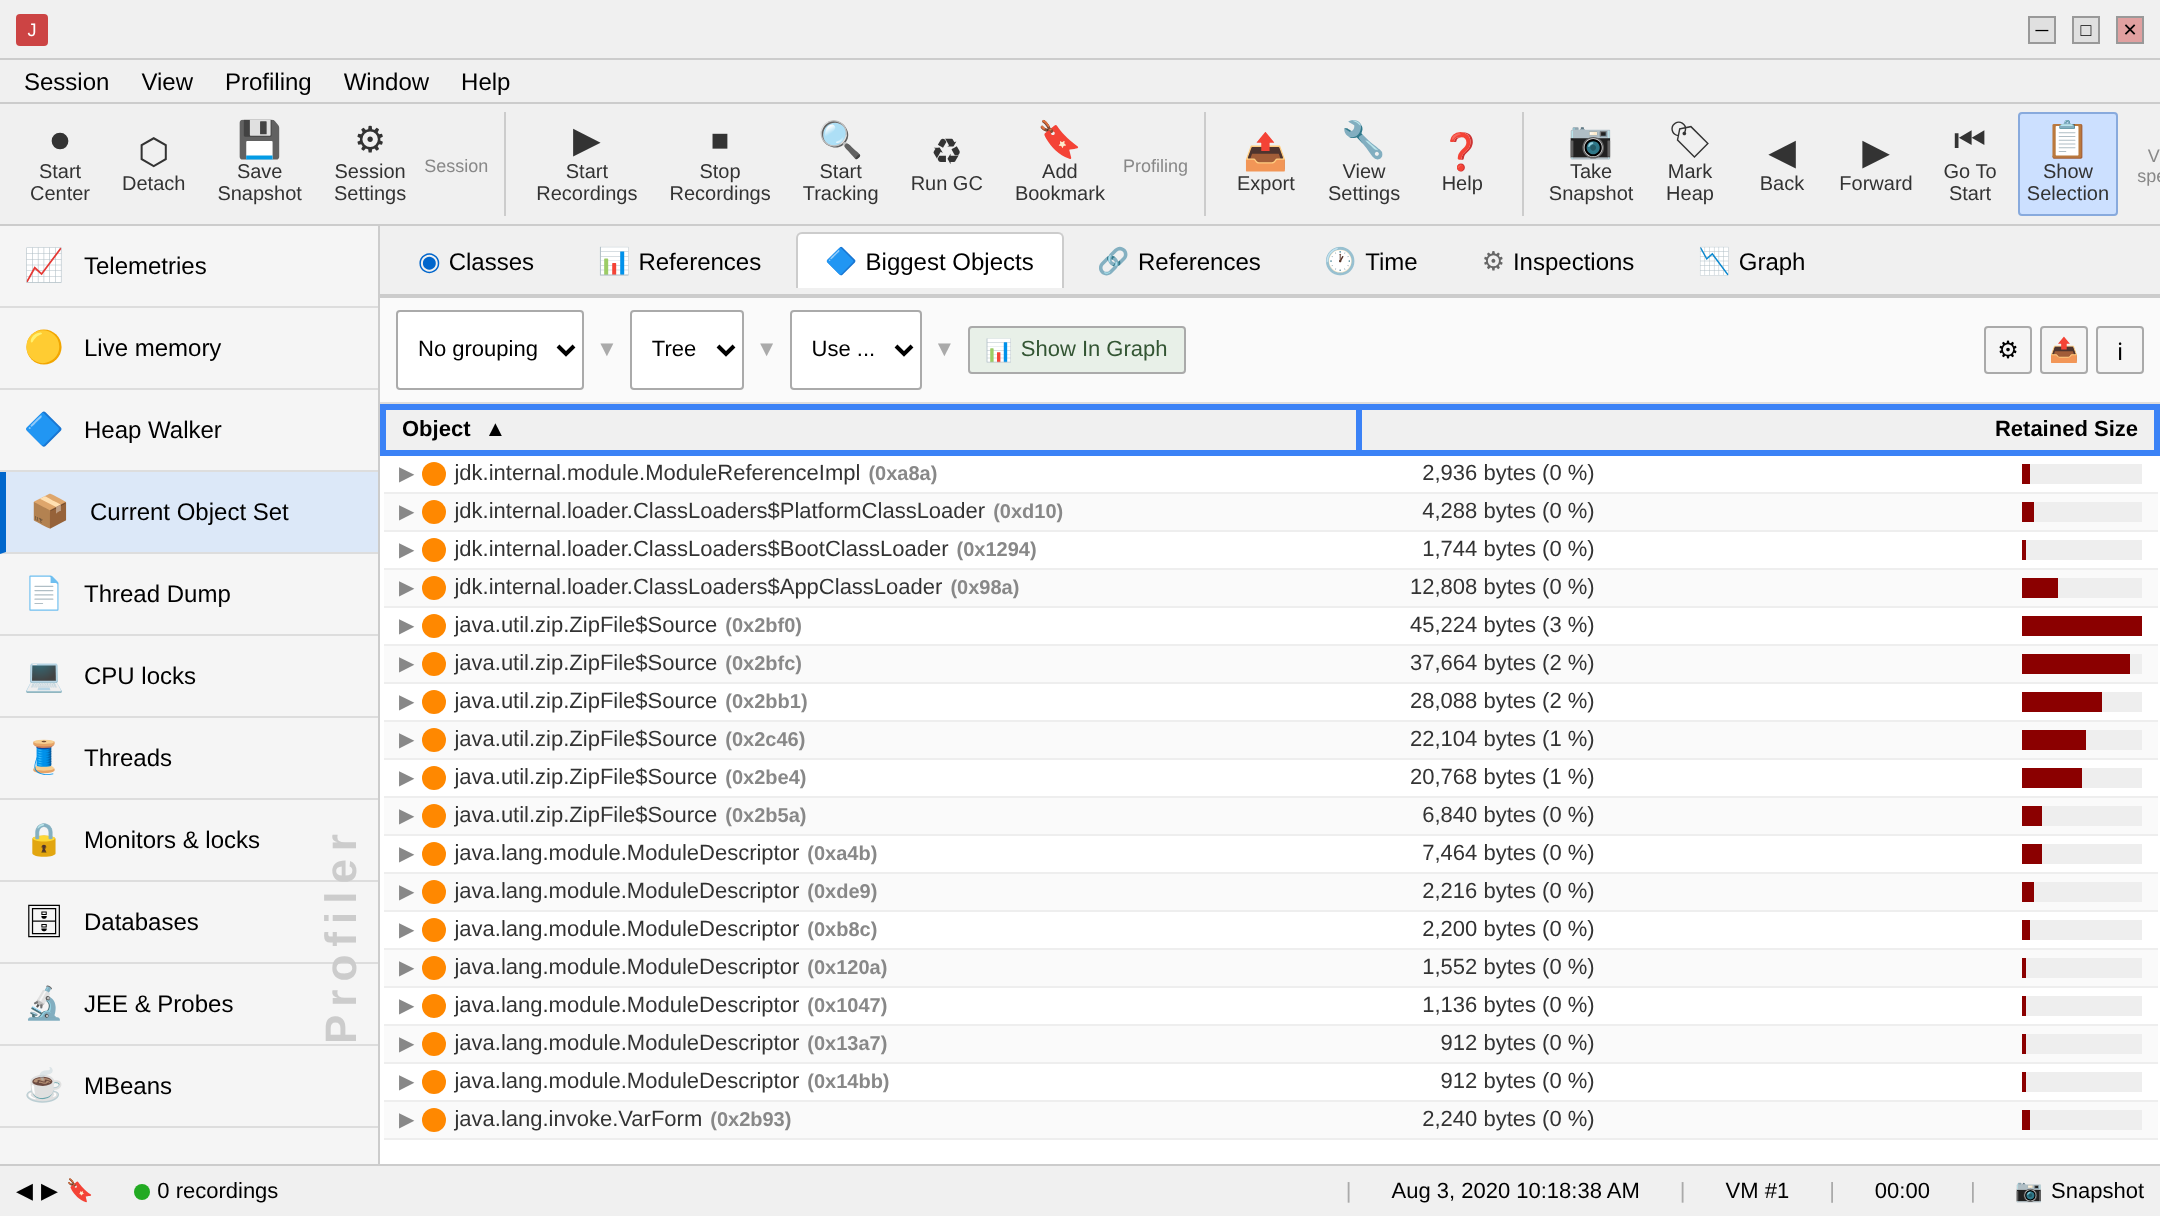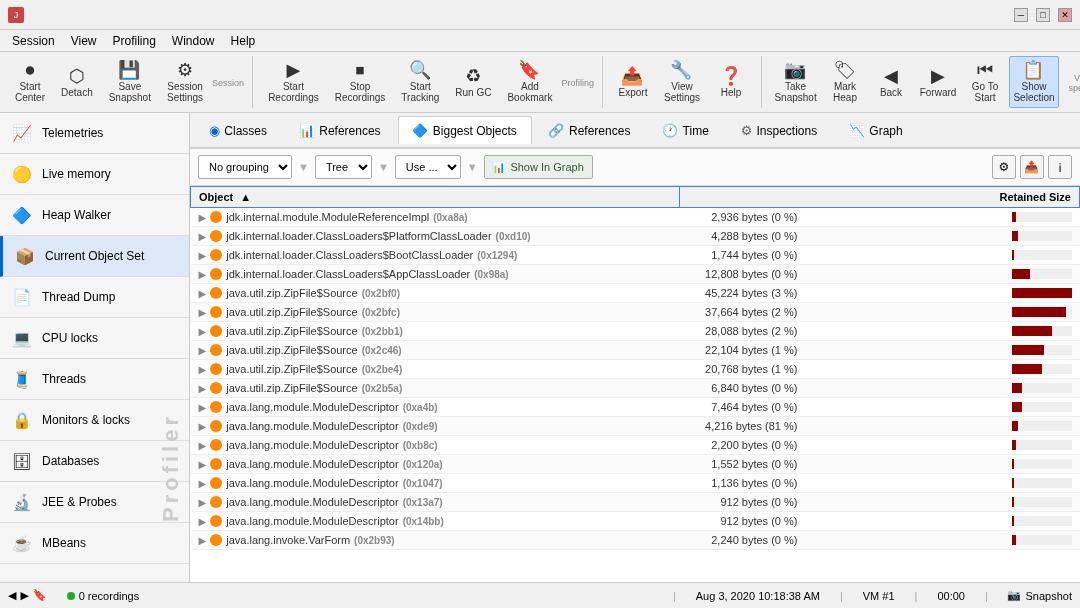--- a/index.html
+++ b/index.html
@@ -49,29 +49,29 @@
     .tab.active { background: white; border-color: #ccc; border-bottom-color: white; }
     .tab-icon { font-size: 13px; }
 
     
     .subheader { padding: 8px 16px 4px; border-bottom: 1px solid #eee; }
     .subheader-title { font-size: 14px; font-weight: bold; color: #333; }
     .subheader-sub { font-size: 11px; color: #666; margin-top: 2px; }
 
     
     .table-toolbar { display: flex; align-items: center; gap: 6px; padding: 6px 8px; border-bottom: 1px solid #ddd; background: #fafafa; }
-    .select-box { border: 1px solid #aaa; border-radius: 2px; padding: 2px 6px; font-size: 11px; background: white; cursor: pointer; height: 24px; }
+    .select-box { border: 1px solid #aaa; border-radius: 2px; padding: 2px 6px; font-size: 11px; background: white; cursor: pointer; height: 40px; }
     .toolbar-btn2 { border: 1px solid #aaa; border-radius: 2px; padding: 2px 8px; font-size: 11px; background: #f5f5f5; cursor: pointer; height: 24px; display: flex; align-items: center; gap: 4px; }
     .toolbar-btn2.highlight { background: #e8f0e8; color: #335533; }
     .icon-btn { border: 1px solid #aaa; border-radius: 2px; width: 24px; height: 24px; display: flex; align-items: center; justify-content: center; background: #f5f5f5; cursor: pointer; font-size: 12px; }
 
     
     .data-table { flex: 1; overflow-y: auto; }
     table { width: 100%; border-collapse: collapse; }
-    th { background: #f0f0f0; border: 1px solid #3b82f6; padding: 4px 8px; text-align: left; font-size: 11px; font-weight: 600; position: sticky; top: 0; z-index: 1; }
+    th { background: #f0f0f0; border: 3px solid #3b82f6; padding: 4px 8px; text-align: left; font-size: 11px; font-weight: 600; position: sticky; top: 0; z-index: 1; }
     th.right { text-align: right; }
     td { border-bottom: 1px solid #eee; padding: 3px 8px; font-size: 11px; }
     .obj-cell { display: flex; align-items: center; gap: 4px; }
     .expand-arrow { color: #888; font-size: 10px; cursor: pointer; }
     .obj-icon { width: 12px; height: 12px; background: #ff8800; border-radius: 50%; display: inline-block; flex-shrink: 0; }
     .obj-name { color: #333; }
     .obj-addr { color: #888; font-size: 10px; font-weight: bold; }
     .bar-cell { display: flex; align-items: center; gap: 6px; justify-content: space-between; }
     .bar-container { width: 60px; height: 10px; background: #eee; display: inline-block; }
     .bar-fill { height: 100%; background: #8b0000; display: block; }
@@ -515,21 +515,21 @@
     <td>
       <div class="obj-cell">
         <span class="expand-arrow">▶</span>
         <span class="obj-icon"></span>
         <span class="obj-name">java.lang.module.ModuleDescriptor</span>
         <span class="obj-addr">(0xde9)</span>
       </div>
     </td>
     <td>
       <div class="bar-cell">
-        <span class="size-text">4,216 bytes (81 %)</span>
+        <span class="size-text">2,216 bytes (0 %)</span>
         <div class="bar-container">
           <span class="bar-fill" style="width:6px;"></span>
         </div>
       </div>
     </td>
   </tr>
             <tr style="background: white;">
     <td>
       <div class="obj-cell">
         <span class="expand-arrow">▶</span>

